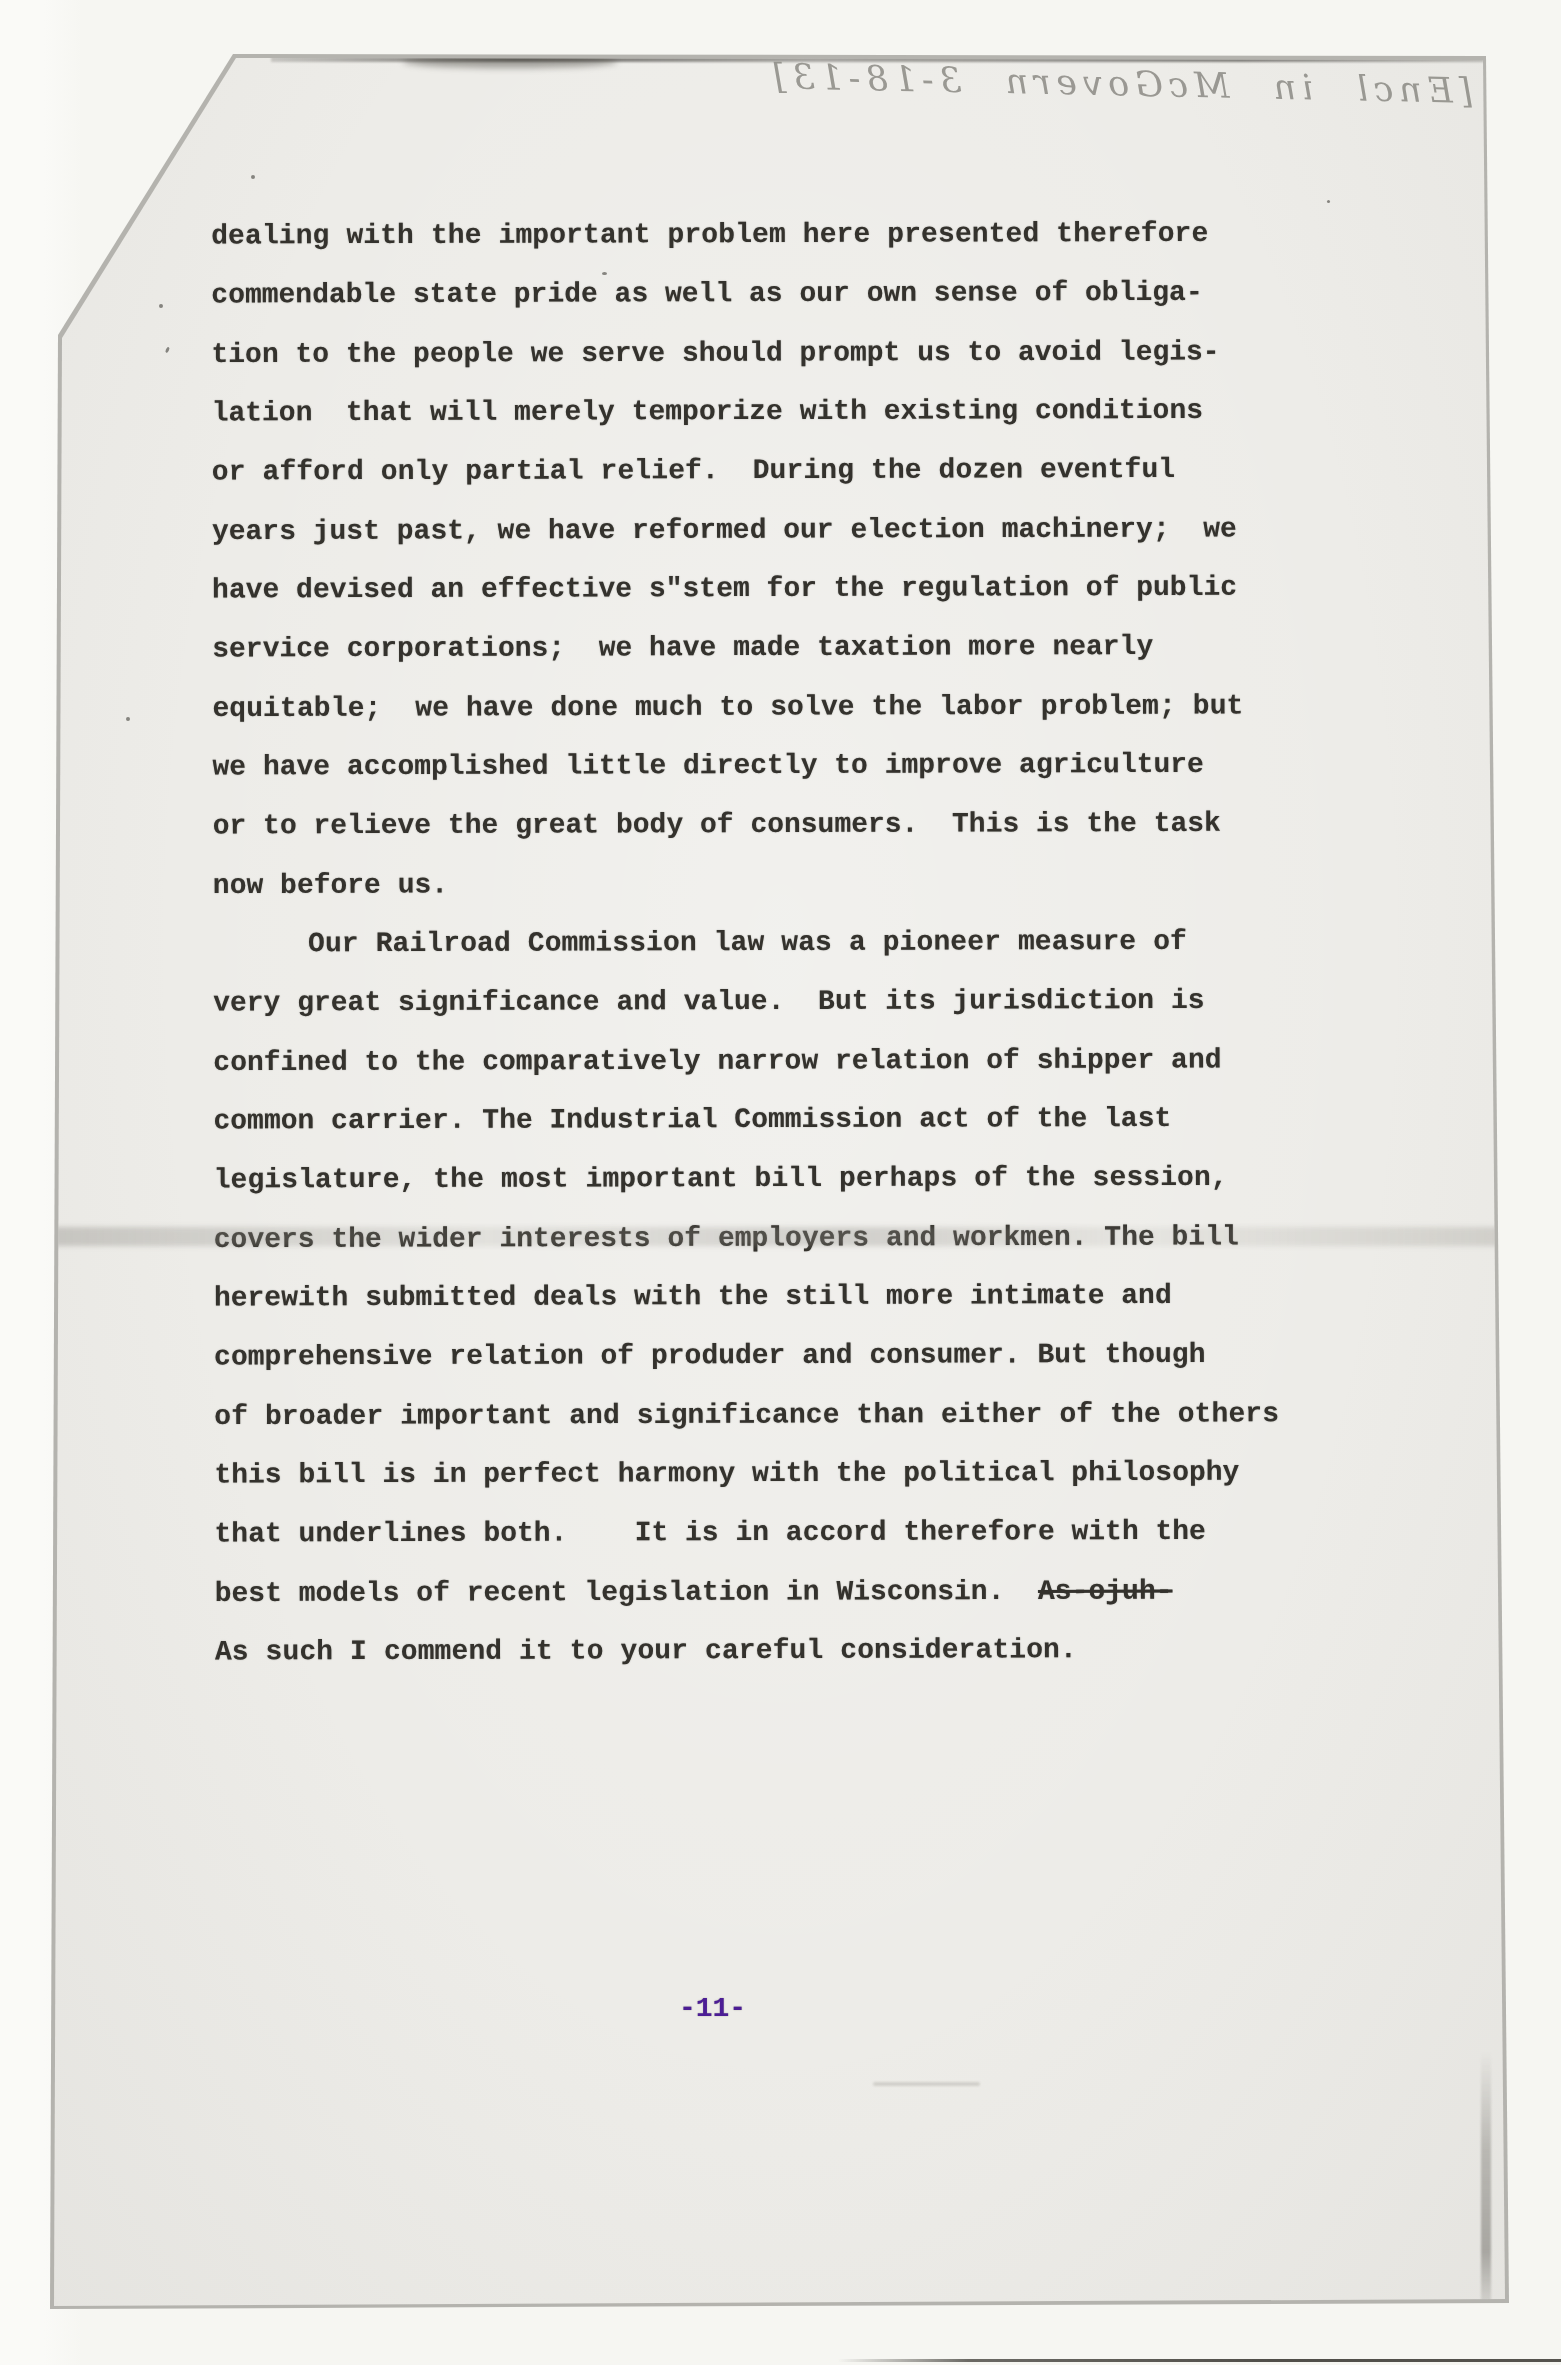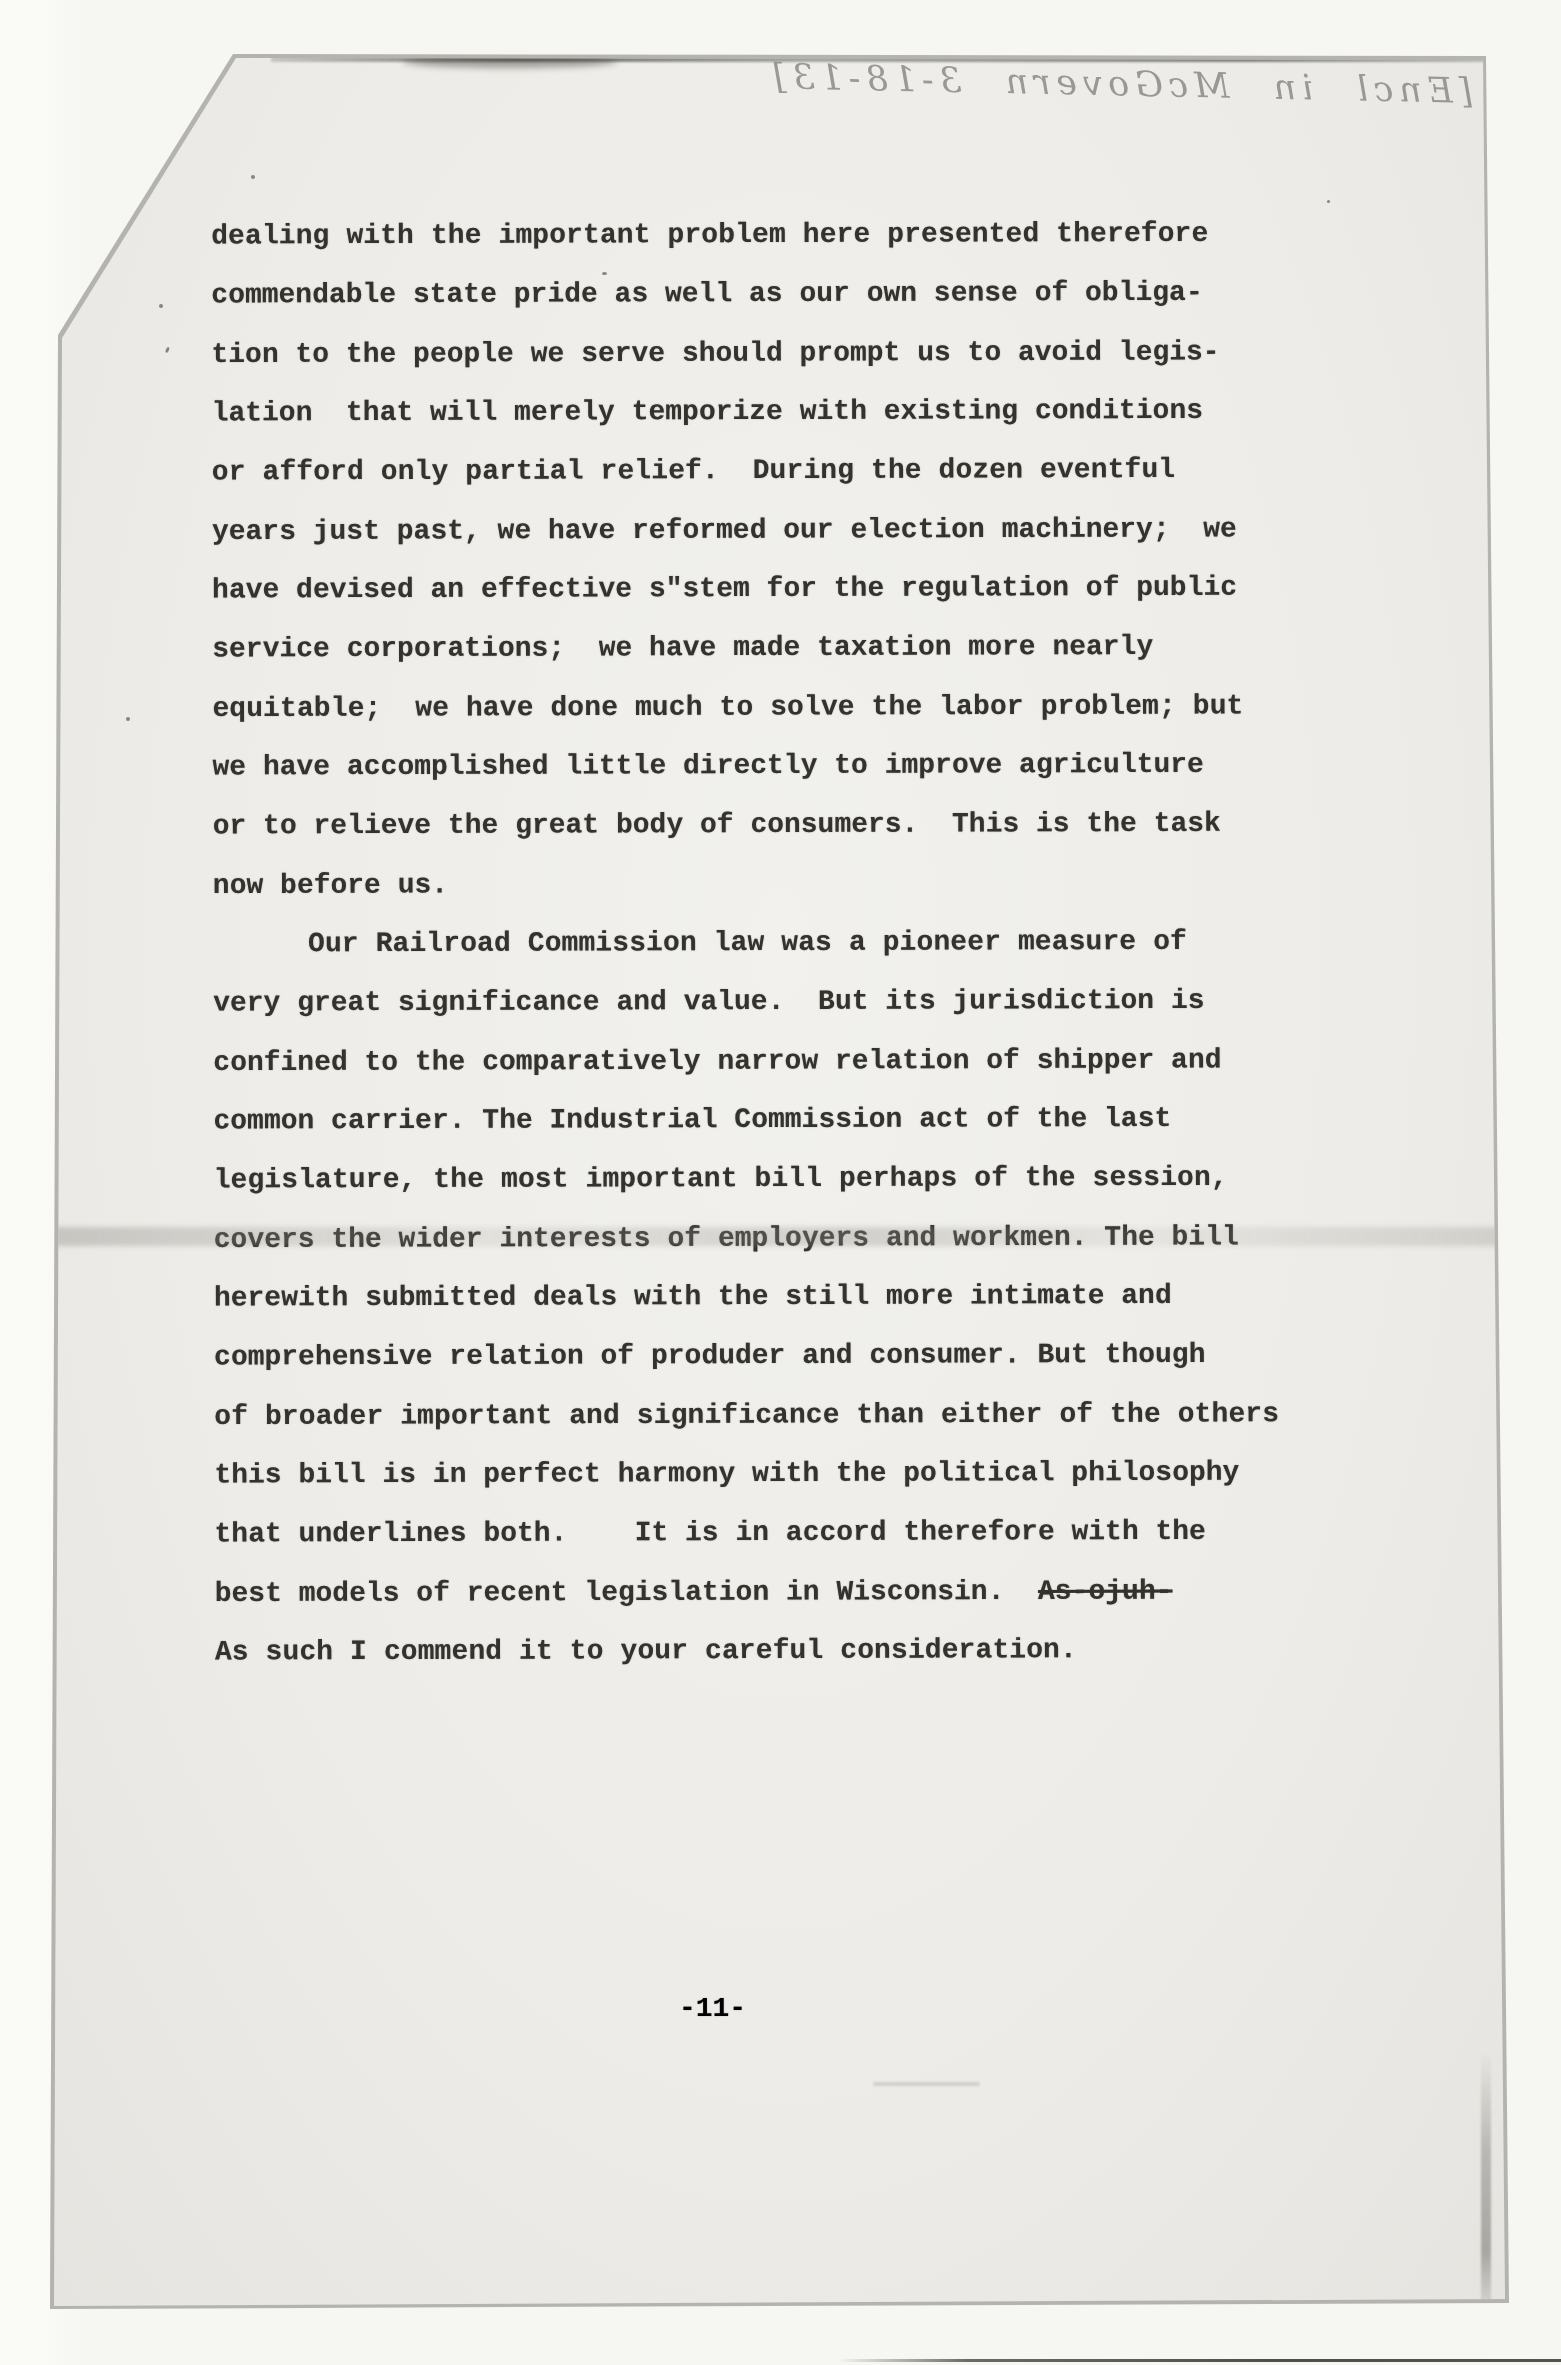--- a/index.html
+++ b/index.html
@@ -48,21 +48,21 @@
     transform:rotate(-0.15deg);
   }
   .tline{white-space:pre;}
   .tline.indent{padding-left:95px;}
   .tline:nth-child(3n){transform:translateY(0.6px);}
   .tline:nth-child(4n+1){letter-spacing:0.1px;}
   .struck{text-decoration:line-through;text-decoration-thickness:2.5px;margin-top:8px;}
   
   .page-number{
     position:absolute;left:640px;top:1993px;width:145px;text-align:center;
-    font-size:28px;font-weight:700;color:#000000;text-shadow:0 0 1.3px rgba(52,50,45,.45);
+    font-size:28px;font-weight:700;color:#4c1d95;text-shadow:0 0 1.3px rgba(52,50,45,.45);
   }
   
   .crease{
     position:absolute;left:54px;top:1227px;width:1450px;height:19px;filter:blur(2.5px);
     background:linear-gradient(90deg,rgba(140,138,132,.38),rgba(160,158,150,.16) 30%,rgba(148,146,140,.34) 55%,rgba(170,168,160,.12) 75%,rgba(148,146,138,.30));
   }
   
   .right-fold{
     position:absolute;left:1481px;top:2052px;width:10px;height:249px;filter:blur(1.3px);
     background:linear-gradient(180deg,rgba(130,128,122,0),rgba(130,128,122,.45) 40%,rgba(118,116,110,.55) 80%,rgba(118,116,110,.18));

